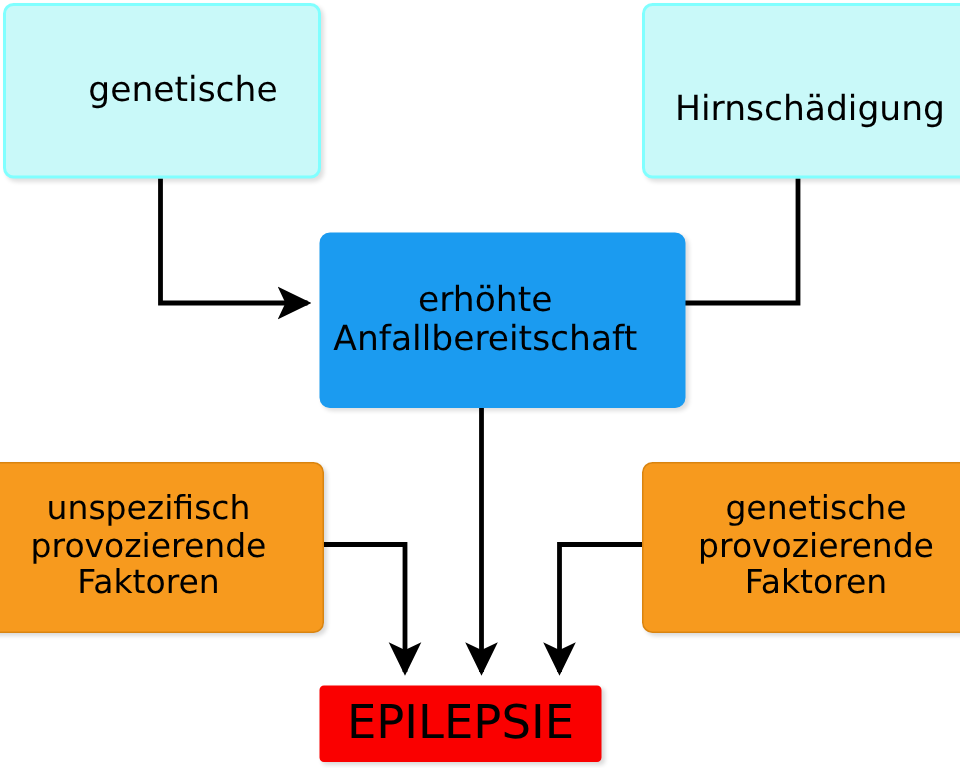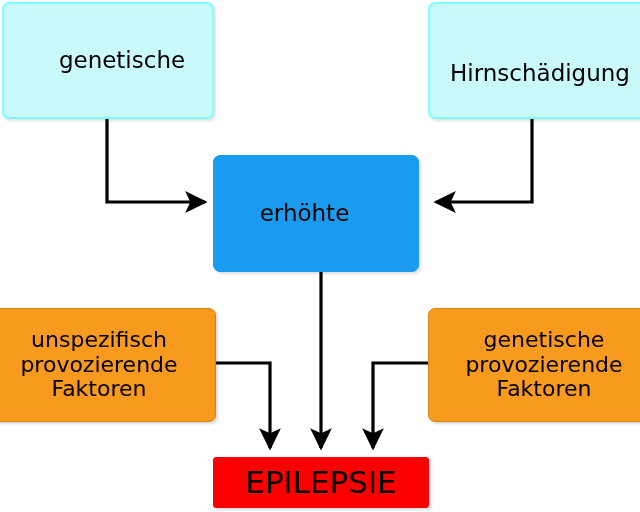--- a/index.html
+++ b/index.html
@@ -44,21 +44,21 @@
 
   
   .blue {
     background: #1b9bf0;
     border: 1px solid #1b9bf0;
     border-radius: 7px;
     font-size: 23px;
     box-shadow: 2px 2px 3px rgba(0,0,0,0.13);
   }
   #box-seizure-threshold {
-    left: 213px; top: 155px; width: 206px; height: 117px;
+    left: 213px; top: 155px; width: 244px; height: 117px;
   }
   #box-seizure-threshold .label {
     width: 260px;
     margin-left: -23px;
   }
 
   
   .orange {
     background: #f79a1e;
     border: 1px solid #d98410;
@@ -72,21 +72,21 @@
   #box-specific   .label { padding-left: 4px; }
 
   
   .red {
     background: #fa0000;
     border: 1px solid #fa0000;
     border-radius: 3px;
     font-size: 31px;
     box-shadow: 2px 2px 3px rgba(0,0,0,0.15);
   }
-  #box-epilepsie { left: 213px; top: 457px; width: 216px; height: 51px; }
+  #box-epilepsie { left: 213px; top: 457px; width: 188px; height: 51px; }
 
   
   #connectors {
     position: absolute;
     left: 0;
     top: 0;
     width: 640px;
     height: 512px;
     pointer-events: none;
   }
@@ -116,21 +116,21 @@
 
   <div class="node cyan" id="box-genetic">
     <span class="label"><span>genetische</span><br></span>
   </div>
 
   <div class="node cyan" id="box-acquired">
     <span class="label"><br><span>Hirnschädigung</span></span>
   </div>
 
   <div class="node blue" id="box-seizure-threshold">
-    <span class="label"><span>erhöhte</span><br></span>
+    <span class="label"><span>erhöhte</span><br><span>Anfallbereitschaft</span></span>
   </div>
 
   <div class="node orange" id="box-unspecific">
     <span class="label"><span>unspezifisch</span><br><span>provozierende</span><br><span>Faktoren</span></span>
   </div>
 
   <div class="node orange" id="box-specific">
     <span class="label"><span>genetische</span><br><span>provozierende</span><br><span>Faktoren</span></span>
   </div>
 

